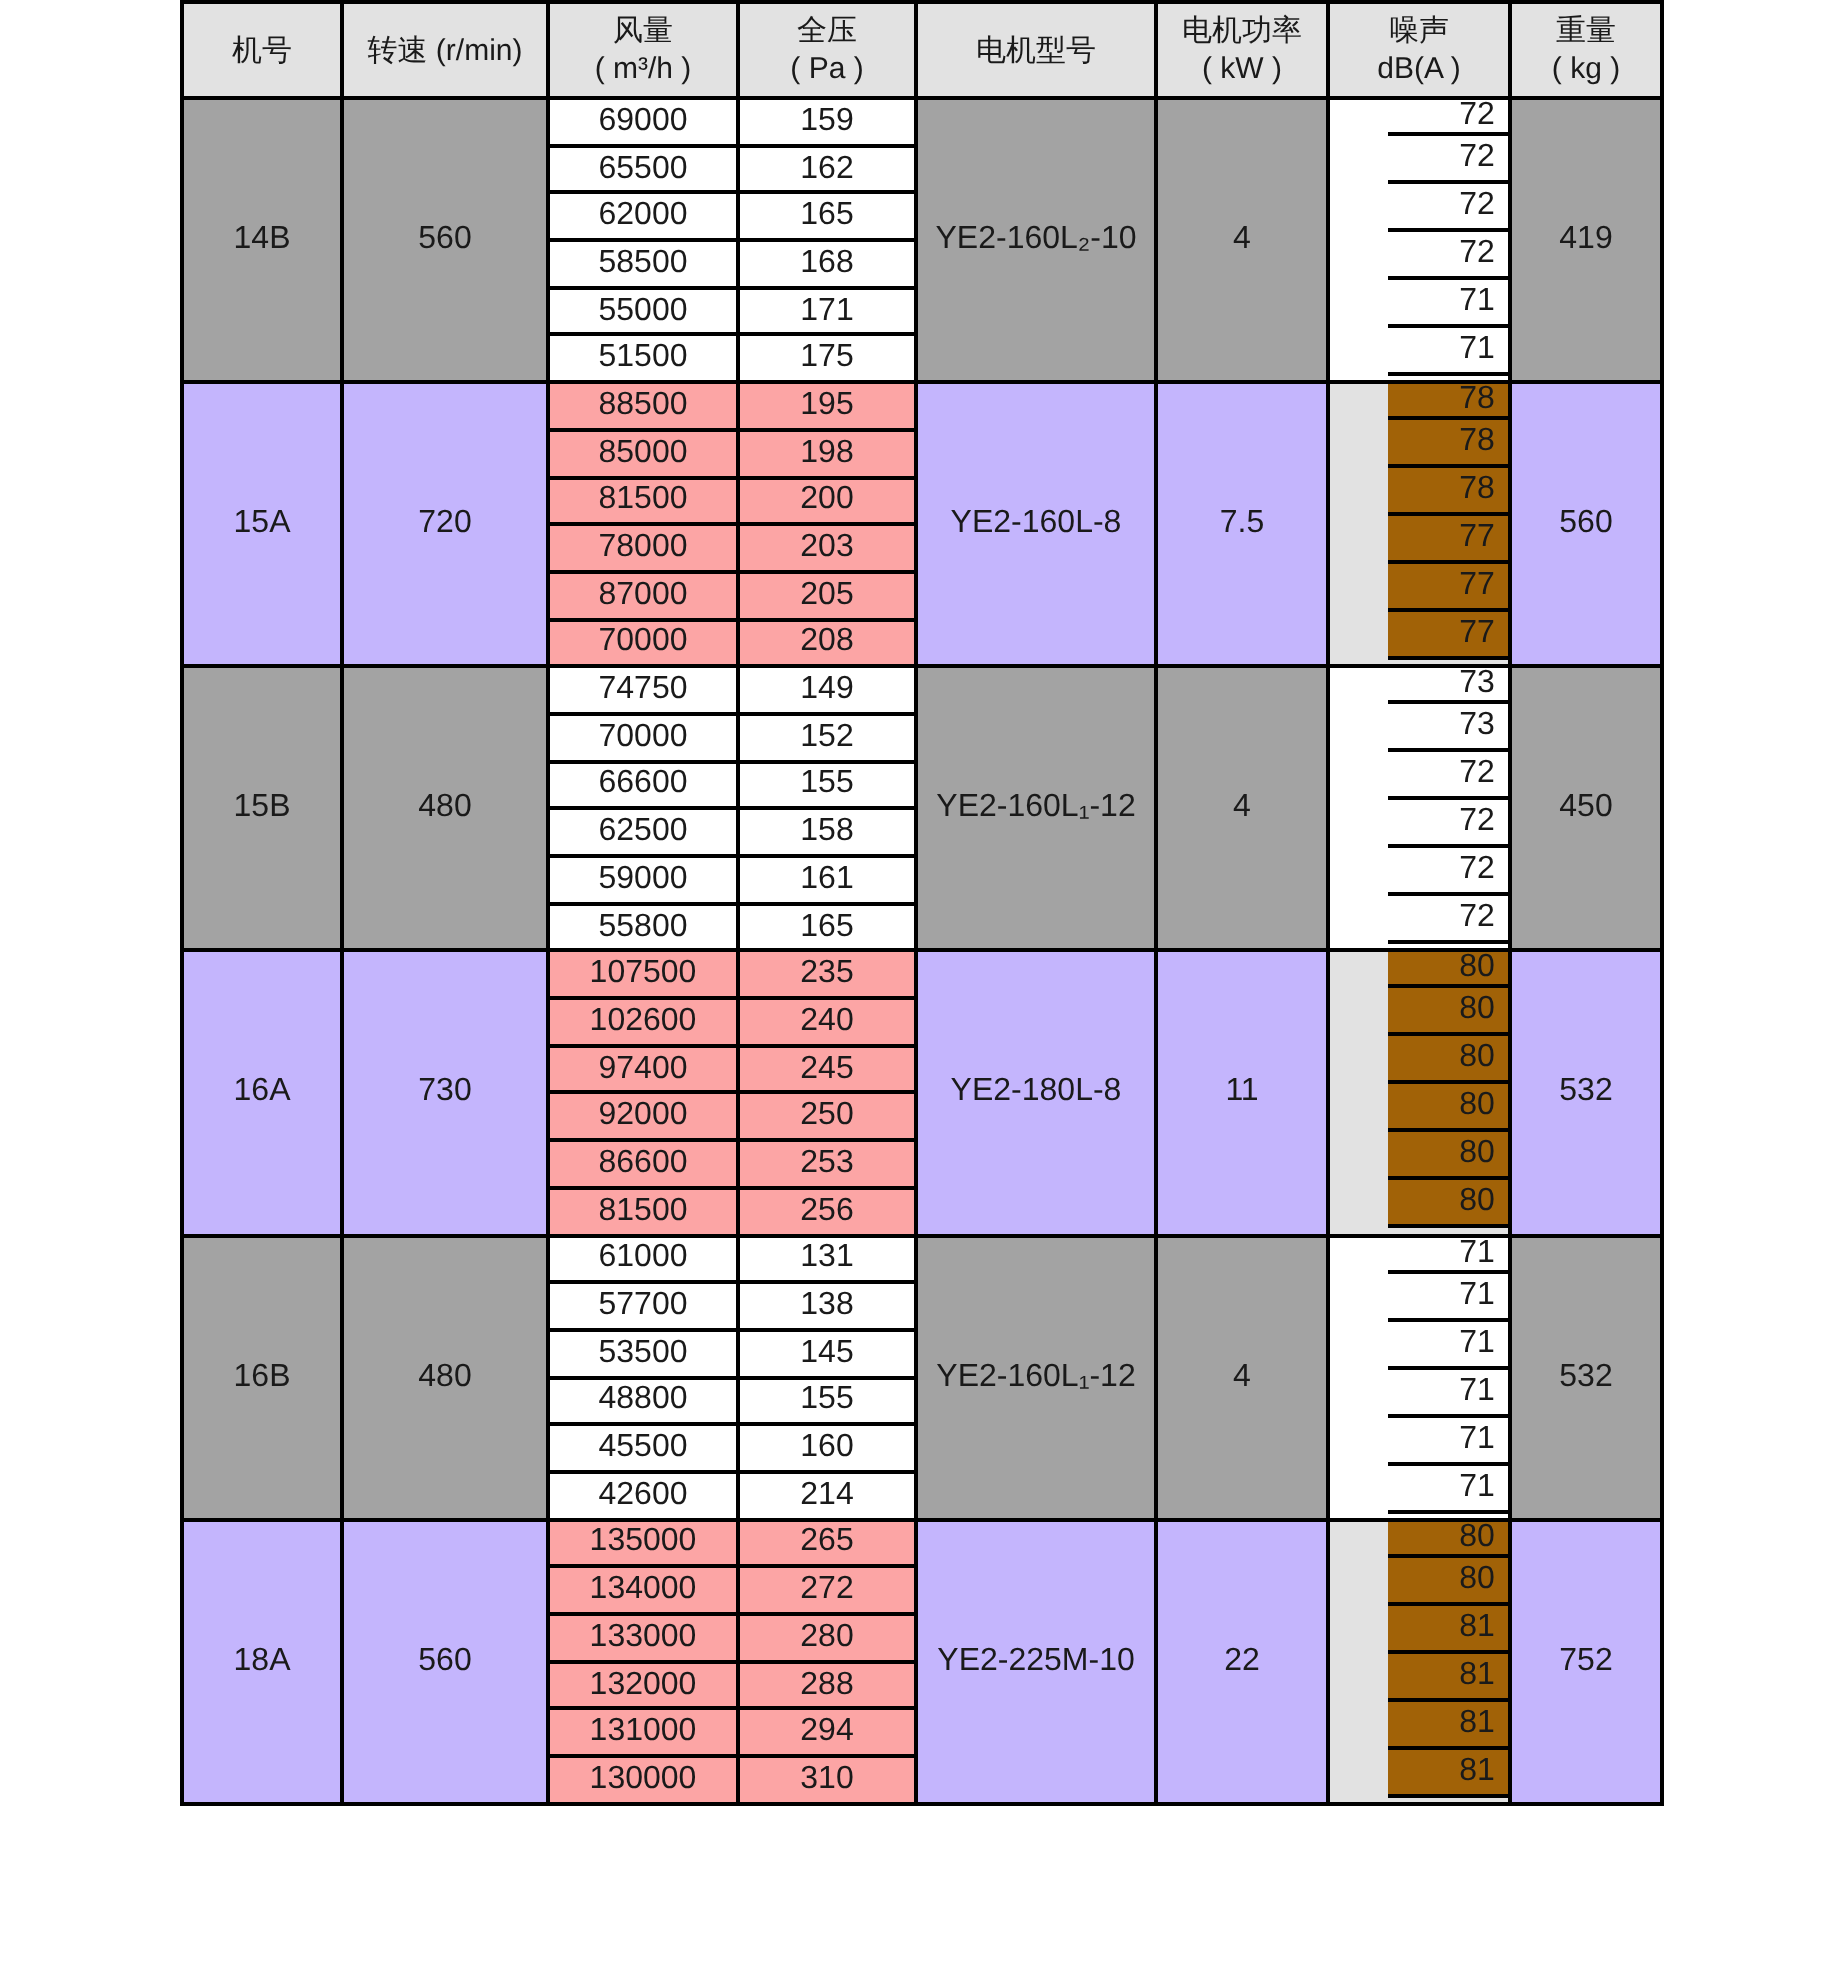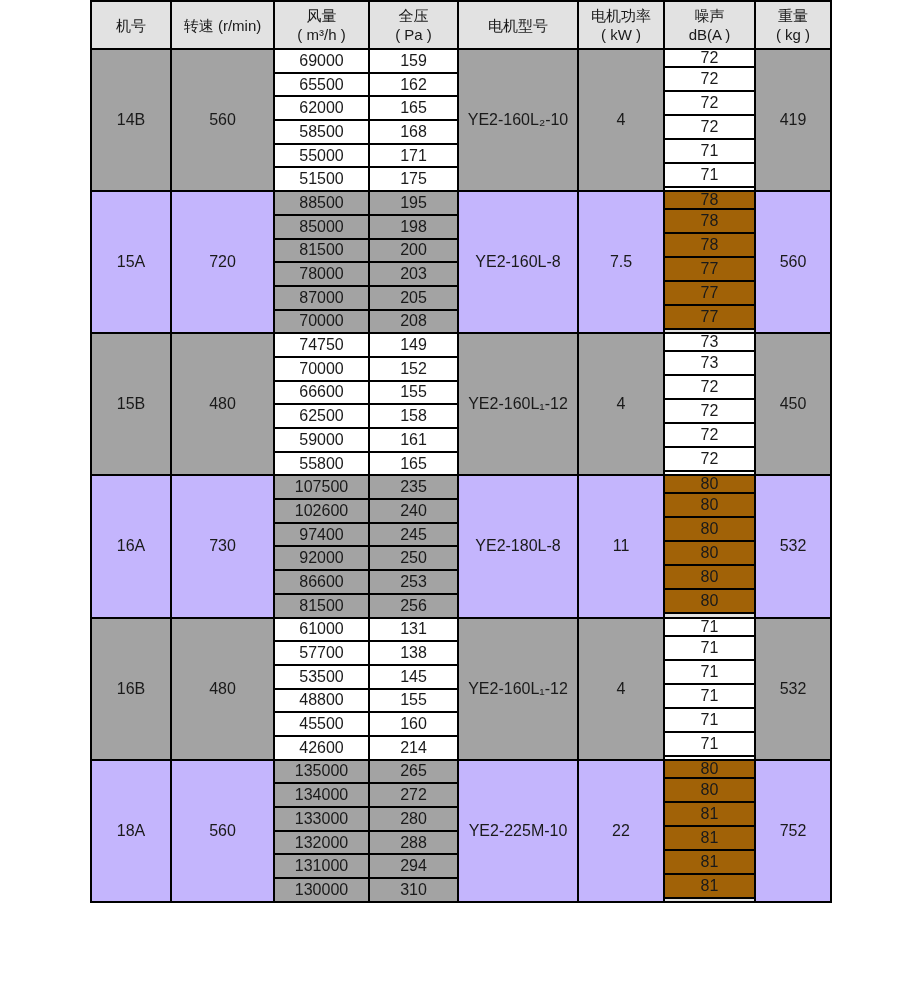--- a/index.html
+++ b/index.html
@@ -40,28 +40,28 @@
     font-size: 15px;
     height: 46px;
     line-height: 19px;
   }
   .hline { display: block; }
   .spec-table tbody tr { height: 23.7px; }
   .spec-table tbody td { font-size: 16px; }
   td.merged { background: #a3a3a3; }
   td.merged.shaded { background: #c4b5fd; }
   td.sub { background: #ffffff; }
-  td.sub.shaded { background: #a3a3a3; }
+  td.sub.shaded { background: #fca5a5; }
   td.noise-cell {
     padding: 0;
     vertical-align: top;
     background: #ffffff;
   }
   td.noise-cell.shaded { background: #e2e2e2; }
-  .noise-stack { width: 100%; }
+  .noise-stack { width: 100%; margin-left: 29px; }
   .noise-box {
     box-sizing: border-box;
     height: 24px;
     border-bottom: 2px solid #000000;
     display: flex;
     align-items: center;
     justify-content: center;
     background: #ffffff;
     font-size: 16px;
   }

